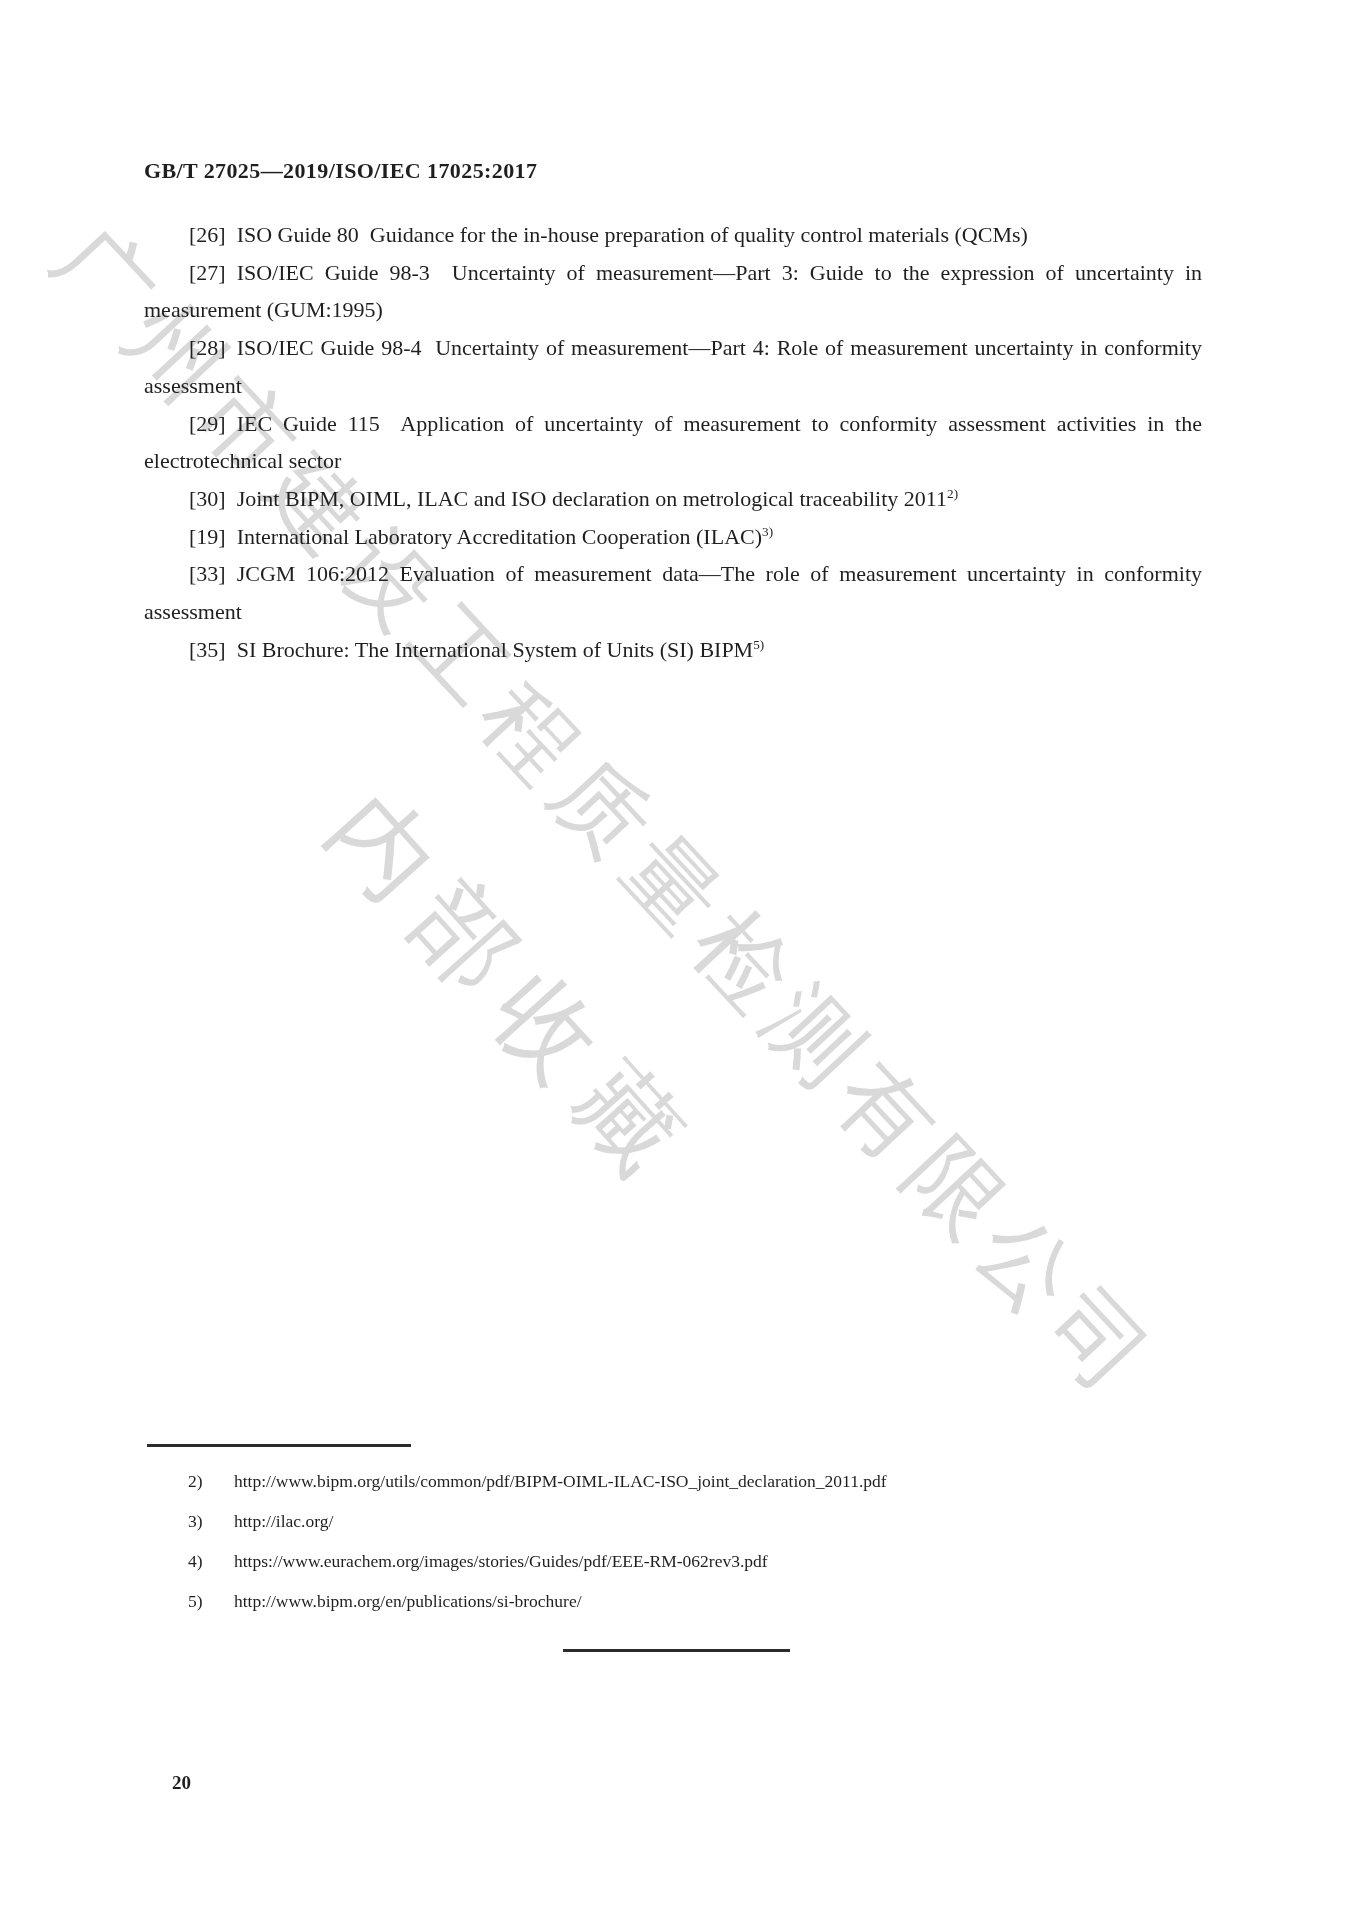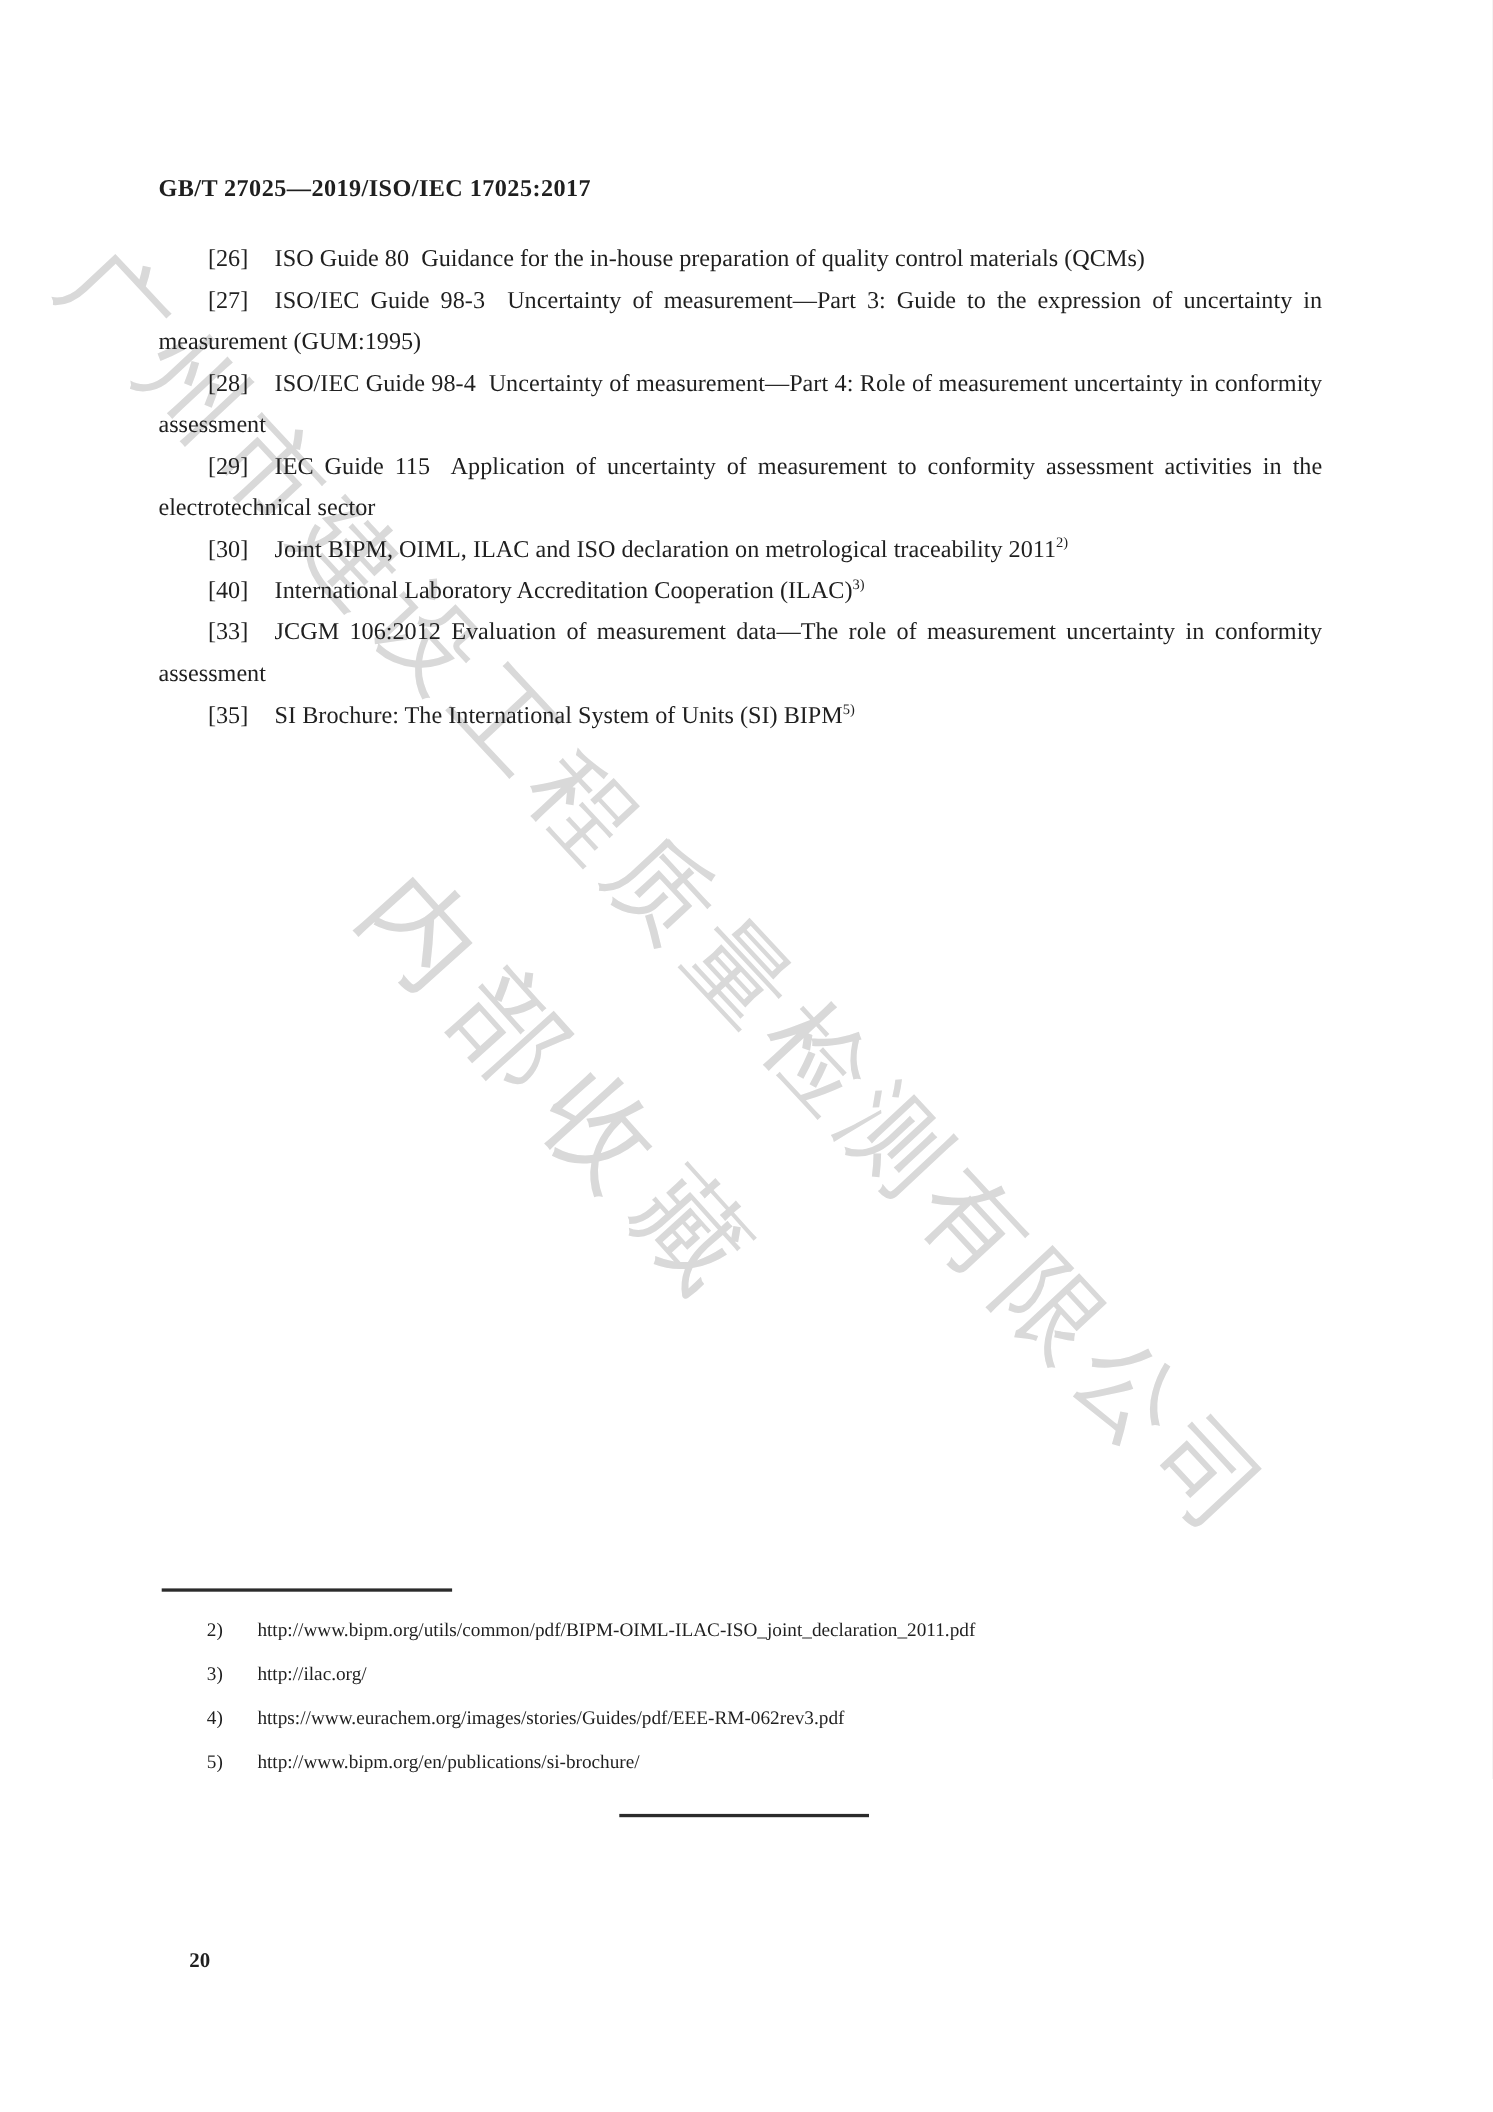--- a/index.html
+++ b/index.html
@@ -35,21 +35,21 @@
     position:absolute; left:144px; top:216px; width:1058px;
     font-size:22px; line-height:37.7px;
   }
   .content p {
     margin:0;
     text-align:justify;
     text-indent:45px;
     white-space:pre-wrap;
   }
   .content p.cont { text-indent:0; }
-  .ref-label { margin-right:24px; }
+  .ref-label { margin-right:11px; }
   sup.fn-mark { font-size:0.60em; line-height:0; vertical-align:super; }
 
   .footnote-sep {
     position:absolute; left:147px; top:1444px; width:264px;
     border-top:3px solid #2b2b2b;
   }
   .footnotes {
     position:absolute; left:188px; top:1461px;
     font-size:17.5px;
   }
@@ -82,21 +82,21 @@
       <p><span class="ref-label">[26]</span><span>ISO Guide 80  Guidance for the in-house preparation of quality control materials (QCMs)</span></p>
 
       <p><span class="ref-label">[27]</span><span>ISO/IEC Guide 98-3  Uncertainty of measurement—Part 3: Guide to the expression of uncertainty in measurement (GUM:1995)</span></p>
 
       <p><span class="ref-label">[28]</span><span>ISO/IEC Guide 98-4  Uncertainty of measurement—Part 4: Role of measurement uncertainty in conformity assessment</span></p>
 
       <p><span class="ref-label">[29]</span><span>IEC Guide 115  Application of uncertainty of measurement to conformity assessment activities in the electrotechnical sector</span></p>
 
       <p><span class="ref-label">[30]</span><span>Joint BIPM, OIML, ILAC and ISO declaration on metrological traceability 2011</span><sup class="fn-mark">2)</sup></p>
 
-      <p><span class="ref-label">[40]</span><span>International Laboratory Accreditation Cooperation (ILAC)</span><sup class="fn-mark">3)</sup></p>
+      <p><span class="ref-label">[19]</span><span>International Laboratory Accreditation Cooperation (ILAC)</span><sup class="fn-mark">3)</sup></p>
 
 
       <p><span class="ref-label">[33]</span><span>JCGM 106:2012 Evaluation of measurement data—The role of measurement uncertainty in conformity assessment</span></p>
 
 
       <p><span class="ref-label">[35]</span><span>SI Brochure: The International System of Units (SI) BIPM</span><sup class="fn-mark">5)</sup></p>
     </div>
 
     <div class="footnote-sep"></div>
 

